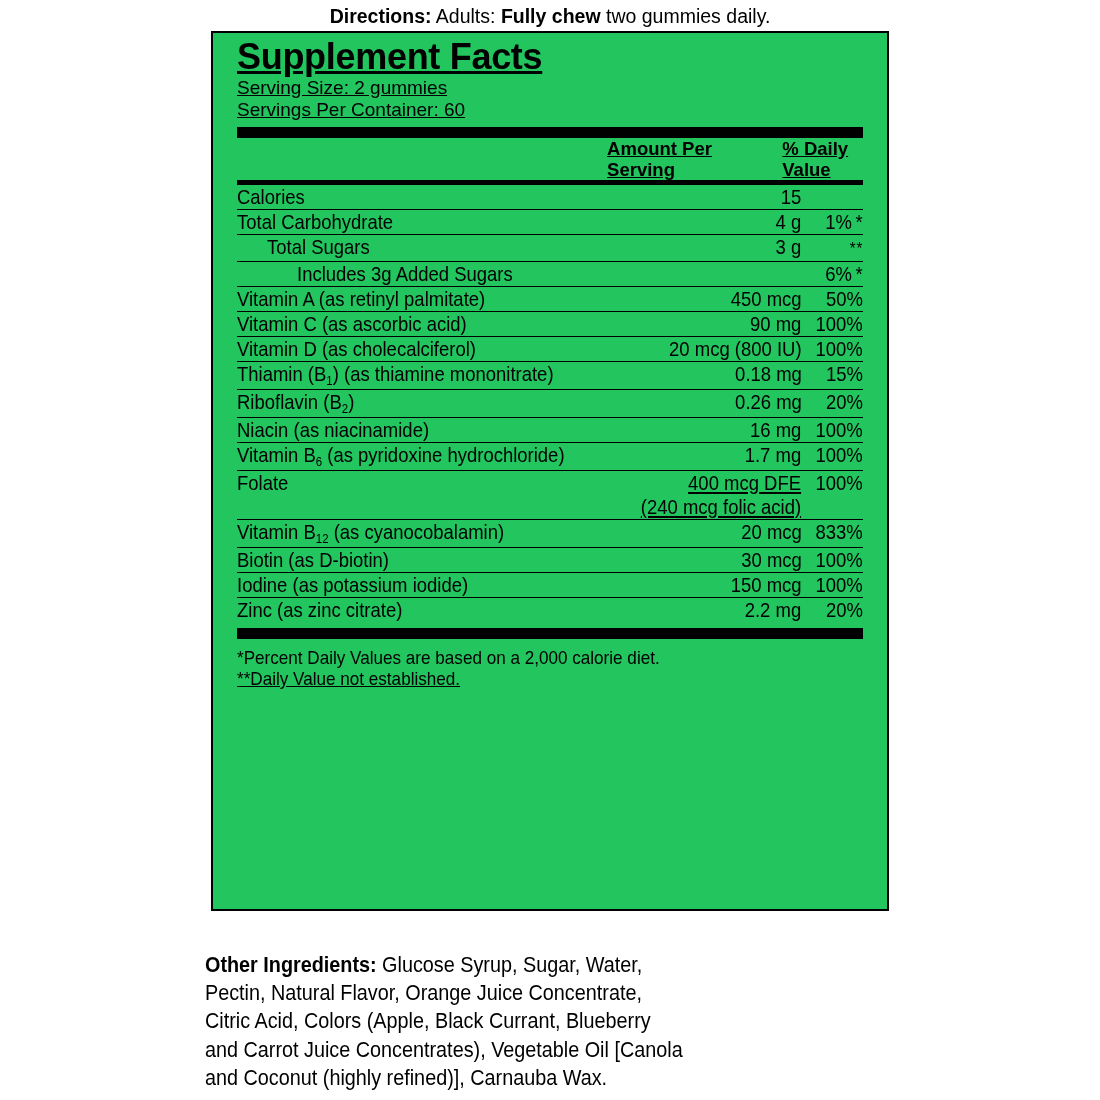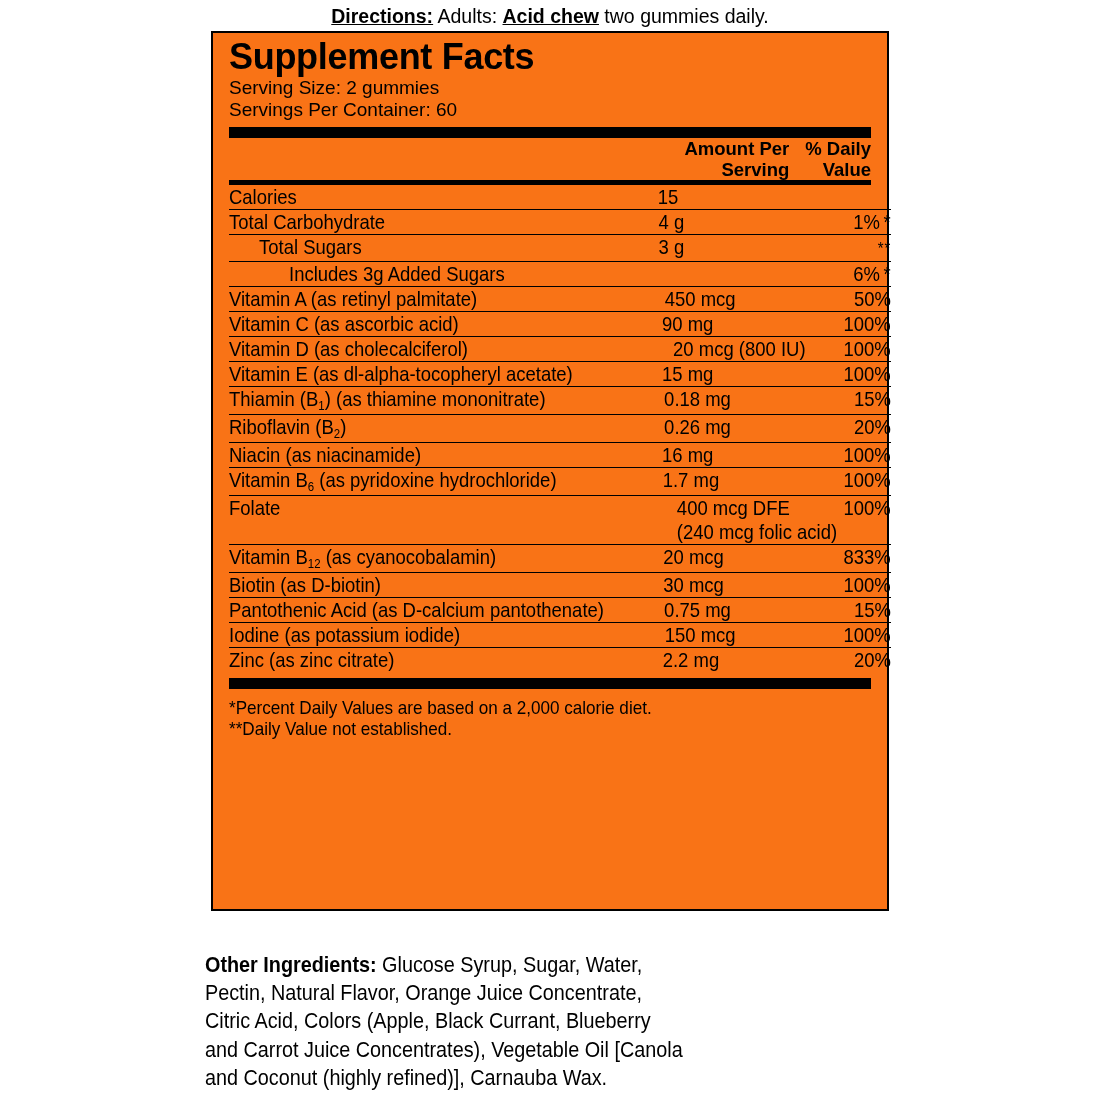--- a/index.html
+++ b/index.html
@@ -16,30 +16,31 @@
   .directions {
     position: absolute;
     left: 0; top: 4px;
     width: 1100px;
     text-align: center;
     font-family: "Liberation Sans", sans-serif;
     font-size: 19.5px;
     line-height: 24px;
     white-space: nowrap;
   }
-  .directions b { font-weight: bold; text-decoration: underline; }
+  .directions b { font-weight: bold; }
 
   
   .sf-panel {
     position: absolute;
     left: 211px; top: 31px;
     width: 678px; height: 880px;
     border: 2px solid #000;
-    background: #f97316;
-    padding: 0 16px;
+    background: #22c55e;
+    padding: 0 24px;
+    text-decoration: underline;
   }
 
   .sf-title {
     font-family: "Liberation Sans", sans-serif;
     font-weight: bold;
     font-size: 36px;
     line-height: 40px;
     letter-spacing: -0.3px;
     margin-top: 4px;
   }
@@ -58,27 +59,26 @@
     width: 100%;
     border-collapse: collapse;
     font-family: "Liberation Sans", sans-serif;
   }
   table.sf-table td { vertical-align: top; padding: 0; }
 
   .hdr-cell {
     font-weight: bold;
     font-size: 18.5px;
     line-height: 21px;
-    text-align: right;
     padding: 4px 0 5px 0;
   }
   .hdr-cell span { display: block; }
 
   .col-name  { width: 408px; }
-  .col-amt   { width: 186px; text-align: left; }
+  .col-amt   { width: 186px; text-align: right; }
   .col-dv    { width: 84px;  text-align: right; }
 
   .row td {
     border-top: 1px solid #000;
     font-size: 21px;
     line-height: 24px;
     padding: 3.5px 0 4px 0;
     white-space: nowrap;
     margin-top: 28px;
   }
@@ -133,21 +133,21 @@
     width: 533px;
   }
   .other b { font-weight: bold; }
 </style>
 </head>
 <body>
 
 <div class="page">
 
   <div class="directions">
-    <b>Directions:</b><span> Adults: </span><b>Acid chew</b><span> two gummies daily.</span>
+    <b>Directions:</b><span> Adults: </span><b>Fully chew</b><span> two gummies daily.</span>
   </div>
 
   <div class="sf-panel">
 
     <div class="sf-title">Supplement Facts</div>
     <div class="sf-sub">Serving Size: 2 gummies</div>
     <div class="sf-sub">Servings Per Container: 60</div>
 
     <div class="rule-thick"></div>
 
@@ -210,25 +210,20 @@
             <td><span class="nm-inner">Vitamin C (as ascorbic acid)</span></td>
             <td class="col-amt"><span class="val-inner">90 mg</span></td>
             <td class="col-dv"><span class="val-inner">100%</span></td>
           </tr>
           <tr class="row">
             <td><span class="nm-inner">Vitamin D (as cholecalciferol)</span></td>
             <td class="col-amt"><span class="val-inner">20 mcg (800 IU)</span></td>
             <td class="col-dv"><span class="val-inner">100%</span></td>
           </tr>
           <tr class="row">
-            <td><span class="nm-inner">Vitamin E (as dl-alpha-tocopheryl acetate)</span></td>
-            <td class="col-amt"><span class="val-inner">15 mg</span></td>
-            <td class="col-dv"><span class="val-inner">100%</span></td>
-          </tr>
-          <tr class="row">
             <td><span class="nm-inner">Thiamin (B<sub>1</sub>) (as thiamine mononitrate)</span></td>
             <td class="col-amt"><span class="val-inner">0.18 mg</span></td>
             <td class="col-dv"><span class="val-inner">15%</span></td>
           </tr>
           <tr class="row">
             <td><span class="nm-inner">Riboflavin (B<sub>2</sub>)</span></td>
             <td class="col-amt"><span class="val-inner">0.26 mg</span></td>
             <td class="col-dv"><span class="val-inner">20%</span></td>
           </tr>
           <tr class="row">
@@ -253,25 +248,20 @@
             <td><span class="nm-inner">Vitamin B<sub>12</sub> (as cyanocobalamin)</span></td>
             <td class="col-amt"><span class="val-inner">20 mcg</span></td>
             <td class="col-dv"><span class="val-inner">833%</span></td>
           </tr>
           <tr class="row">
             <td><span class="nm-inner">Biotin (as D-biotin)</span></td>
             <td class="col-amt"><span class="val-inner">30 mcg</span></td>
             <td class="col-dv"><span class="val-inner">100%</span></td>
           </tr>
           <tr class="row">
-            <td><span class="nm-inner">Pantothenic Acid (as D-calcium pantothenate)</span></td>
-            <td class="col-amt"><span class="val-inner">0.75 mg</span></td>
-            <td class="col-dv"><span class="val-inner">15%</span></td>
-          </tr>
-          <tr class="row">
             <td><span class="nm-inner">Iodine (as potassium iodide)</span></td>
             <td class="col-amt"><span class="val-inner">150 mcg</span></td>
             <td class="col-dv"><span class="val-inner">100%</span></td>
           </tr>
           <tr class="row">
             <td><span class="nm-inner">Zinc (as zinc citrate)</span></td>
             <td class="col-amt"><span class="val-inner">2.2 mg</span></td>
             <td class="col-dv"><span class="val-inner">20%</span></td>
           </tr>
         </tbody>

